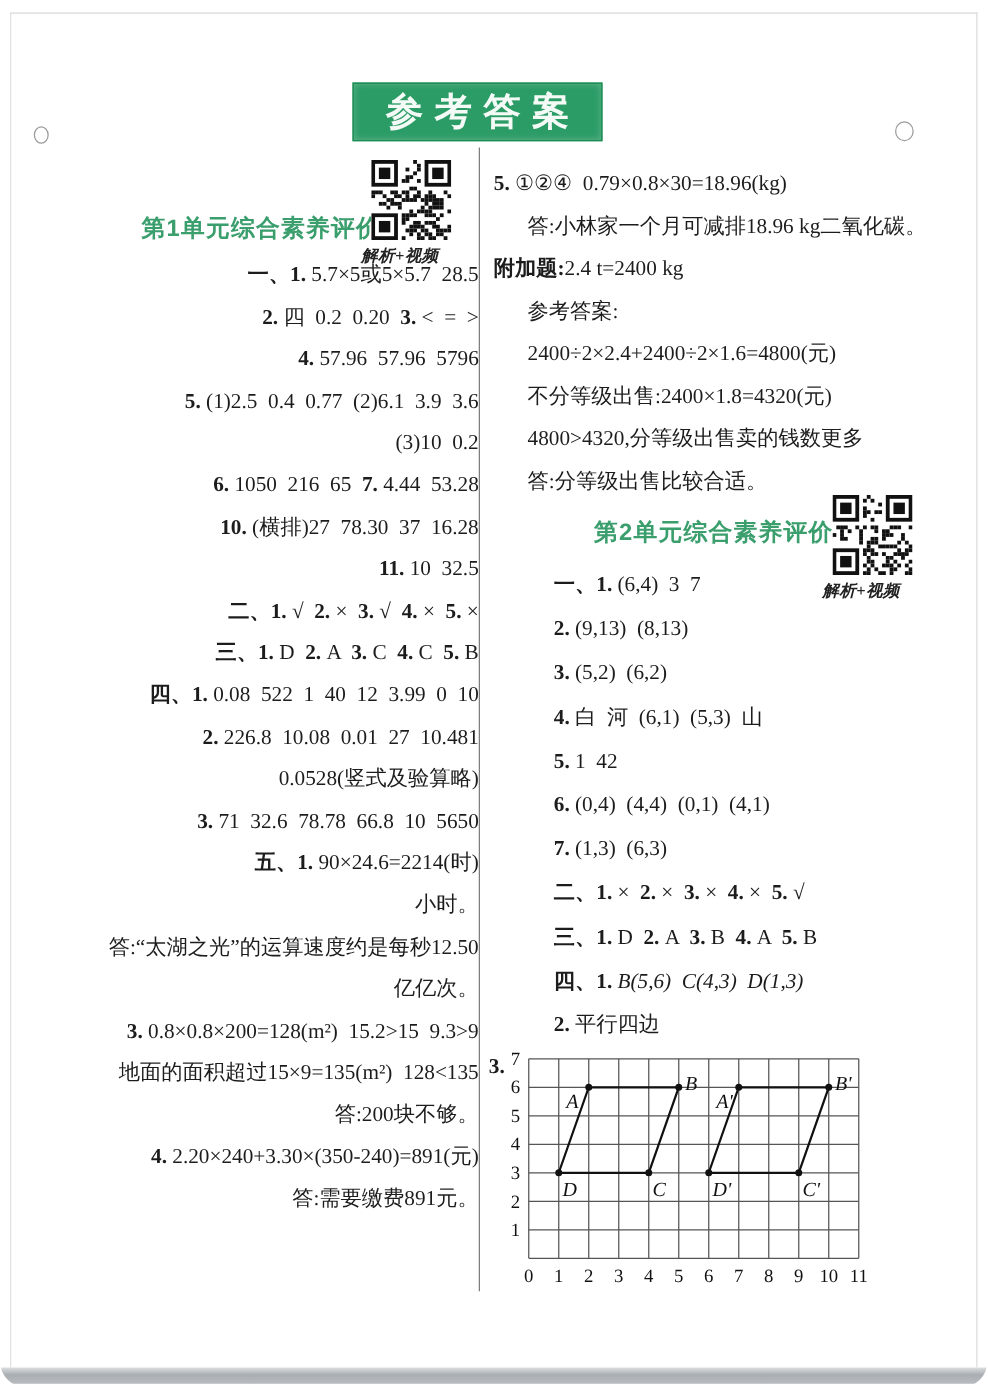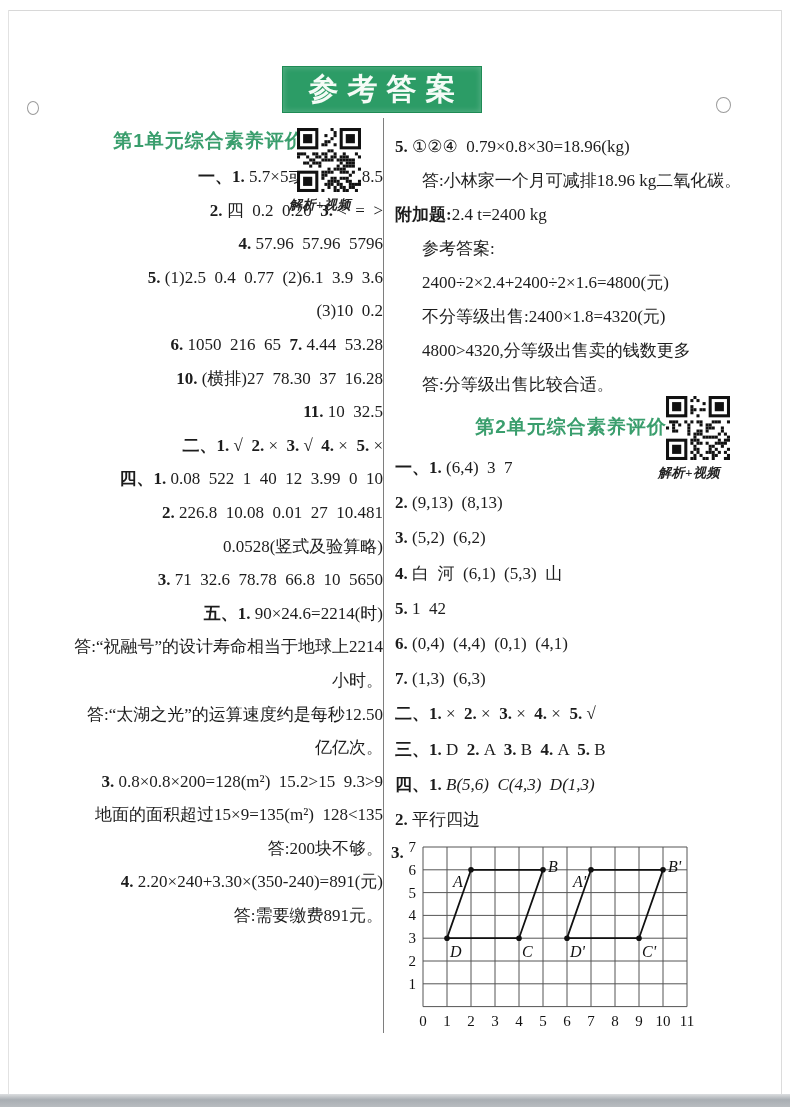--- a/index.html
+++ b/index.html
@@ -1,44 +1,44 @@
 <!DOCTYPE html>
 <html><head>
 <meta charset="utf-8">
 <style>
   html,body{margin:0;padding:0;background:#ffffff;}
   .page{position:relative;width:790px;height:1110px;background:#ffffff;overflow:hidden;
-        font-family:"Liberation Serif","DejaVu Serif",serif;color:#1c1c1c;}
+        font-family:"Liberation Serif","DejaVu Serif",serif;color:#1c1c1c;border-radius:21px;}
   
   .edge-top{position:absolute;left:8px;top:10px;width:774px;height:1px;background:#d8d8d8;}
   .edge-left{position:absolute;left:8px;top:10px;width:1px;height:1084px;background:#e2e2e2;}
   .edge-right{position:absolute;left:781px;top:10px;width:1px;height:1084px;background:#dcdcdc;}
   .bottom-shadow{position:absolute;left:0;top:1094px;width:790px;height:13px;
         background:linear-gradient(#dcdee0,#a9aeb3 45%,#b8bcc0);}
   .punch{position:absolute;border:1.5px solid #9b9b9b;border-radius:50%;background:transparent;}
   .punch.l{left:27px;top:101px;width:10px;height:12px;}
   .punch.r{left:716px;top:97px;width:13px;height:14px;}
   
   .banner{position:absolute;left:282px;top:66px;width:198px;height:45px;background:#2c9c66;
         border:1px solid #1f8b55;box-shadow:inset 0 0 6px rgba(255,255,255,.25);
         display:flex;align-items:center;justify-content:center;}
   .banner span{color:#f4fbf6;font-size:30px;font-weight:bold;letter-spacing:9px;text-indent:9px;}
   
   .col{position:absolute;font-size:17px;}
   .col-left{left:35px;top:126px;width:348px;}
   .col-right{left:395px;top:130px;width:352px;}
   .divider{position:absolute;left:383px;top:118px;width:1px;height:915px;background:#7e7e7e;}
   .unit-header{height:34px;line-height:30px;text-align:center;font-weight:bold;font-size:19px;
-        color:#3a9e6d;letter-spacing:1px;font-family:"Liberation Sans","DejaVu Sans",sans-serif;}
+        color:#3a9e6d;letter-spacing:1px;font-family:"Liberation Sans","DejaVu Sans",sans-serif;margin-top:43px;}
   .unit-header.h2{margin-top:10px;height:32px;}
   .ans-line{white-space:pre;line-height:1;display:block;}
   .lines-a .ans-line{height:33.6px;line-height:33.6px;text-align:right;}
   .lines-b .ans-line{height:34px;line-height:34px;}
   .lines-c{margin-top:6px;}
-  .lines-c .ans-line{height:35.2px;line-height:35.2px;}
+  .lines-c .ans-line{height:35.2px;line-height:35.2px;margin-left:48px;}
   .ans-line.ind{padding-left:27px;}
   .bn{font-weight:bold;}
   .it{font-style:italic;}
   
   .qr-box{position:absolute;width:80px;text-align:left;}
   .qr1{left:289px;top:128px;}
   .qr2{left:658px;top:396px;}
   .qr-box svg{display:block;margin:0 auto;background:#fff;}
   .qr-caption{margin-top:4px;font-size:13px;font-weight:600;font-style:italic;letter-spacing:.5px;color:#222;}
   
@@ -70,26 +70,26 @@
     <div class="lines-a" id="lines-left">
         <div class="ans-line"><span class="bn">一、1. </span><span>5.7×5或5×5.7  28.5</span></div>
         <div class="ans-line"><span class="bn">2. </span><span>四  0.2  0.20  </span><span class="bn">3. </span><span>&lt;  =  &gt;</span></div>
         <div class="ans-line"><span class="bn">4. </span><span>57.96  57.96  5796</span></div>
         <div class="ans-line"><span class="bn">5. </span><span>(1)2.5  0.4  0.77  (2)6.1  3.9  3.6</span></div>
         <div class="ans-line ind"><span>(3)10  0.2</span></div>
         <div class="ans-line"><span class="bn">6. </span><span>1050  216  65  </span><span class="bn">7. </span><span>4.44  53.28</span></div>
         <div class="ans-line"><span class="bn">10. </span><span>(横排)27  78.30  37  16.28</span></div>
         <div class="ans-line"><span class="bn">11. </span><span>10  32.5</span></div>
         <div class="ans-line"><span class="bn">二、1. </span><span>√  </span><span class="bn">2. </span><span>×  </span><span class="bn">3. </span><span>√  </span><span class="bn">4. </span><span>×  </span><span class="bn">5. </span><span>×</span></div>
+        <div class="ans-line"><span class="bn">三、1. </span><span>D  </span><span class="bn">2. </span><span>A  </span><span class="bn">3. </span><span>C  </span><span class="bn">4. </span><span>C  </span><span class="bn">5. </span><span>B</span></div>
         <div class="ans-line"><span class="bn">四、1. </span><span>0.08  522  1  40  12  3.99  0  10</span></div>
         <div class="ans-line"><span class="bn">2. </span><span>226.8  10.08  0.01  27  10.481</span></div>
         <div class="ans-line ind"><span>0.0528(竖式及验算略)</span></div>
         <div class="ans-line"><span class="bn">3. </span><span>71  32.6  78.78  66.8  10  5650</span></div>
         <div class="ans-line"><span class="bn">五、1. </span><span>90×24.6=2214(时)</span></div>
-        <div class="ans-line ind"><span>答:“祝融号”的设计寿命相当于地球上2214</span></div>
         <div class="ans-line ind"><span>小时。</span></div>
         <div class="ans-line ind"><span>答:“太湖之光”的运算速度约是每秒12.50</span></div>
         <div class="ans-line ind"><span>亿亿次。</span></div>
         <div class="ans-line"><span class="bn">3. </span><span>0.8×0.8×200=128(m²)  15.2&gt;15  9.3&gt;9</span></div>
         <div class="ans-line ind"><span>地面的面积超过15×9=135(m²)  128&lt;135</span></div>
         <div class="ans-line ind"><span>答:200块不够。</span></div>
         <div class="ans-line"><span class="bn">4. </span><span>2.20×240+3.30×(350-240)=891(元)</span></div>
         <div class="ans-line ind"><span>答:需要缴费891元。</span></div>
       </div>
   </div>

